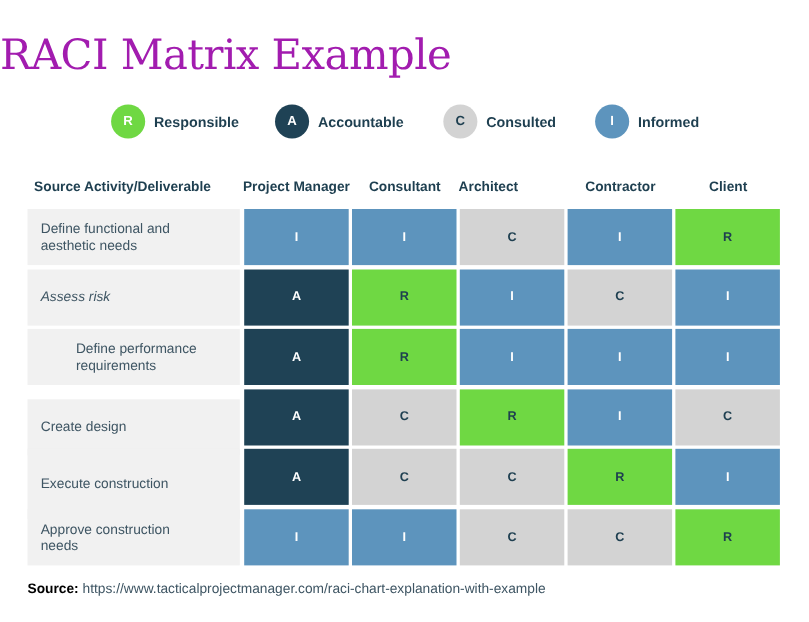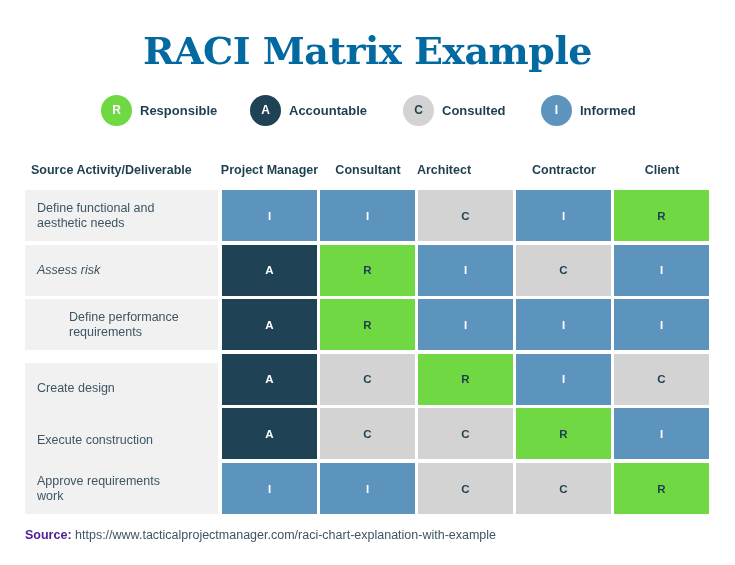--- a/index.html
+++ b/index.html
@@ -1,20 +1,20 @@
 <!DOCTYPE html>
 <html><head>
 <meta charset="utf-8">
 <style>
   html, body { margin: 0; padding: 0; background: #ffffff; }
   body { width: 735px; height: 565px; position: relative; overflow: hidden; font-family: "Liberation Sans", "DejaVu Sans", sans-serif; }
   .title {
-    position: absolute; left: 0; top: 28px; width: 735px; text-align: center;
-    font-family: "DejaVu Serif", "Liberation Serif", serif; font-weight: bold;
-    font-size: 38px; color: #0369a1; letter-spacing: -0.5px;
+    position: absolute; left: 0; top: 28px; width: 735px; 
+    font-family: "DejaVu Serif", "Liberation Serif", serif; font-weight: normal;
+    font-size: 38px; color: #a21caf; letter-spacing: -0.5px;
   }
   .legend { position: absolute; top: 94px; left: 0; width: 735px; height: 32px; }
   .legend-item { position: absolute; top: 0; display: flex; align-items: center; height: 32px; }
   .legend-dot {
     width: 31px; height: 31px; border-radius: 50%; display: flex; align-items: center; justify-content: center;
     font-weight: bold; font-size: 12px; margin-right: 8px;
   }
   .legend-label { font-weight: bold; font-size: 13px; color: #1e3f50; }
   .hdr {
     position: absolute; top: 163px; height: 18px; font-weight: bold; font-size: 12.5px; color: #1e3f50;
@@ -24,21 +24,21 @@
   .rowlabel {
     position: absolute; left: 25px; width: 193px; background: #f1f1f1;
     display: flex; align-items: center; padding-left: 12px; box-sizing: border-box;
     font-size: 12.5px; color: #3e5563; line-height: 15px;
   }
   .cell {
     position: absolute; width: 95px; display: flex; align-items: center; justify-content: center;
     font-weight: bold; font-size: 11.5px;
   }
   .source { position: absolute; left: 25px; top: 528px; font-size: 12.5px; color: #3e5563; }
-  .source b { color: #4c1d95; margin-top: 16px; }
+  .source b { color: #000000; margin-top: 16px; }
 </style>
 </head>
 <body>
 
 <div class="title">RACI Matrix Example</div>
 
 <div class="legend">
   <div class="legend-item" style="left:101px">
     <div class="legend-dot" style="background:#6fd843;color:#ffffff">R</div>
     <span class="legend-label">Responsible</span>
@@ -98,21 +98,21 @@
     <div class="cell" style="top: 353.8px; height: 51px; left: 614px; background: rgb(211, 211, 211); color: rgb(30, 63, 80);">C</div>
     <div class="rowlabel" style="top: 408.4px; height: 64px;">
       <span style="max-width: 150px;">Execute construction</span>
     </div>
     <div class="cell" style="top: 408.4px; height: 51px; left: 222px; background: rgb(31, 66, 85); color: rgb(255, 255, 255);">A</div>
     <div class="cell" style="top: 408.4px; height: 51px; left: 320px; background: rgb(211, 211, 211); color: rgb(30, 63, 80);">C</div>
     <div class="cell" style="top: 408.4px; height: 51px; left: 418px; background: rgb(211, 211, 211); color: rgb(30, 63, 80);">C</div>
     <div class="cell" style="top: 408.4px; height: 51px; left: 516px; background: rgb(111, 216, 67); color: rgb(30, 63, 80);">R</div>
     <div class="cell" style="top: 408.4px; height: 51px; left: 614px; background: rgb(93, 148, 189); color: rgb(255, 255, 255);">I</div>
     <div class="rowlabel" style="top: 463px; height: 51px;">
-      <span style="max-width: 150px;">Approve requirements work</span>
+      <span style="max-width: 150px;">Approve construction needs</span>
     </div>
     <div class="cell" style="top: 463px; height: 51px; left: 222px; background: rgb(93, 148, 189); color: rgb(255, 255, 255);">I</div>
     <div class="cell" style="top: 463px; height: 51px; left: 320px; background: rgb(93, 148, 189); color: rgb(255, 255, 255);">I</div>
     <div class="cell" style="top: 463px; height: 51px; left: 418px; background: rgb(211, 211, 211); color: rgb(30, 63, 80);">C</div>
     <div class="cell" style="top: 463px; height: 51px; left: 516px; background: rgb(211, 211, 211); color: rgb(30, 63, 80);">C</div>
     <div class="cell" style="top: 463px; height: 51px; left: 614px; background: rgb(111, 216, 67); color: rgb(30, 63, 80);">R</div>
   </div>
 
 <div class="source">
   <b>Source:</b>

